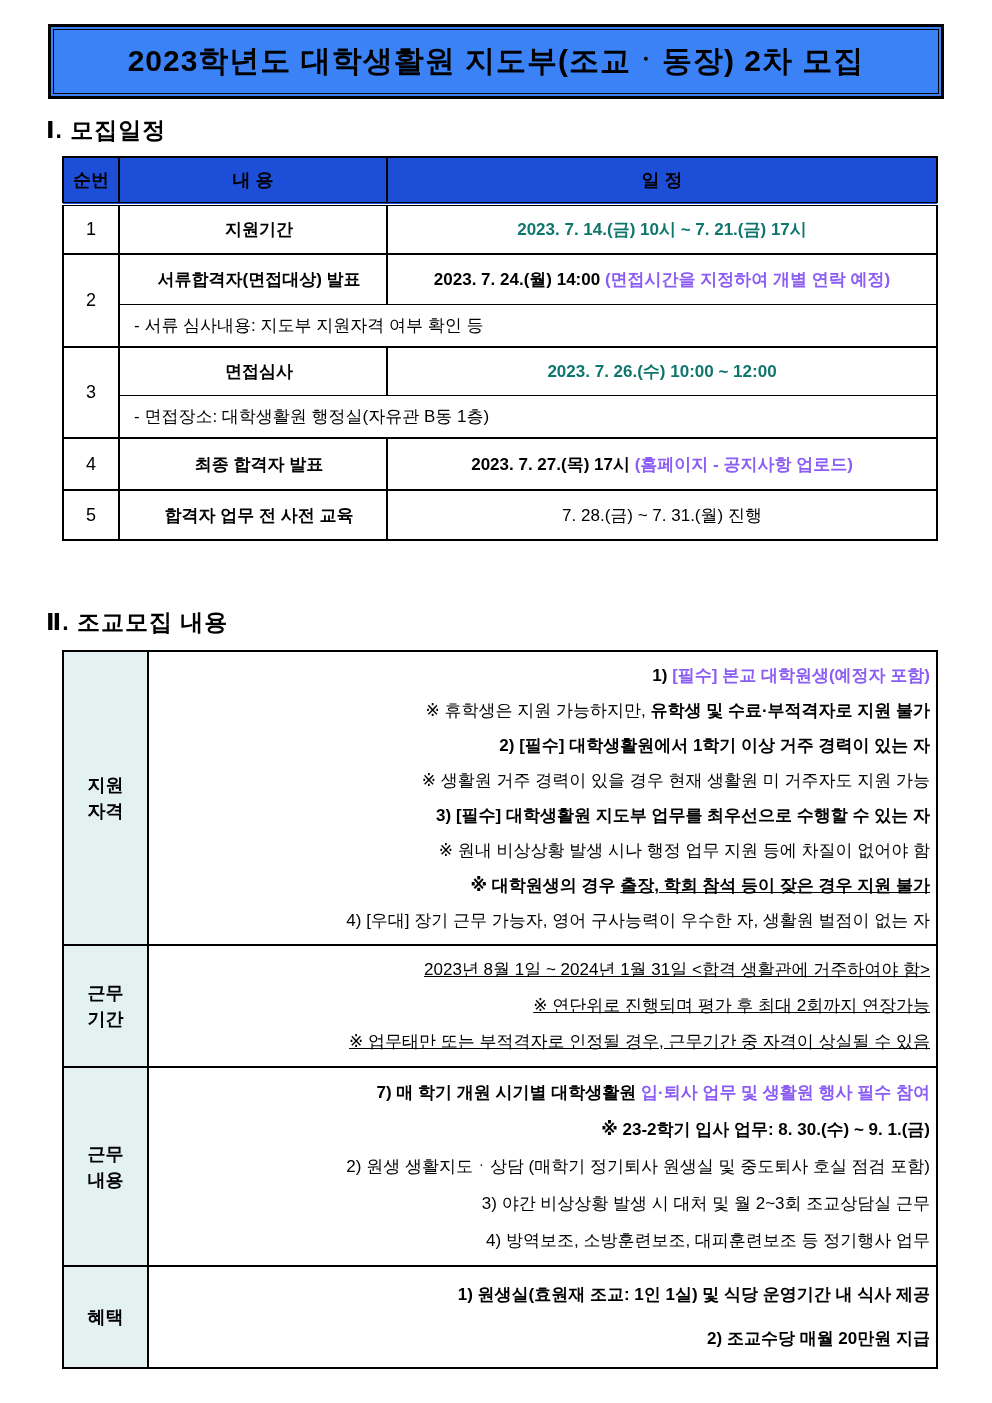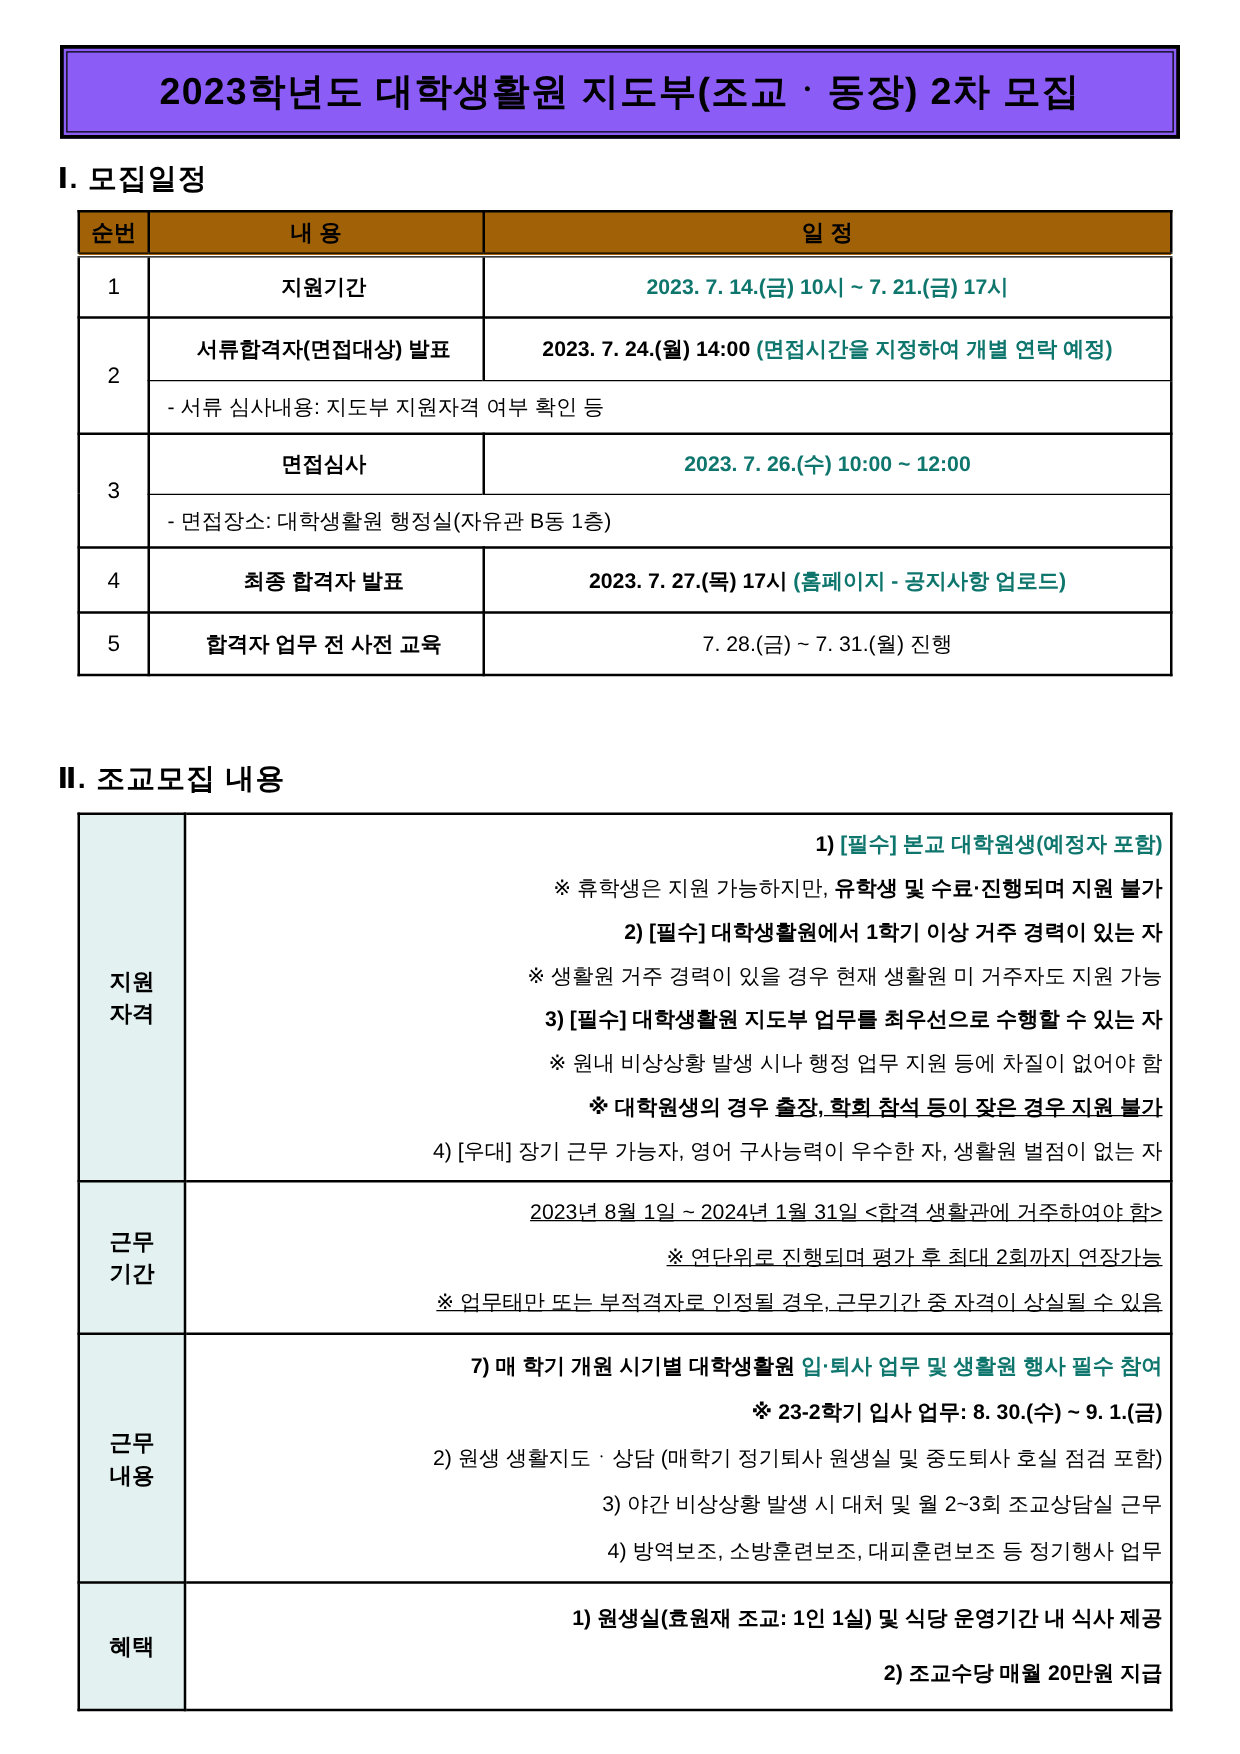--- a/index.html
+++ b/index.html
@@ -11,24 +11,24 @@
   }
   .page {
     width: 992px;
     height: 1403px;
     background: #fff;
     overflow: hidden;
   }
 
   
   .title-box {
-    margin: 36px 48px 0 48px;
+    margin: 24px 48px 0 48px;
     border: 3px solid #000;
     padding: 2px;
-    background: #8b5cf6;
+    background: #3b82f6;
   }
   .title-inner {
     border: 1px solid #000;
     text-align: center;
     padding: 11px 4px;
     font-size: 30px;
     font-weight: bold;
     letter-spacing: 1px;
   }
 
@@ -46,24 +46,24 @@
     border-collapse: collapse;
     margin-left: 62px;
     width: 876px;
     table-layout: fixed;
     font-size: 17px;
   }
   td, th { border: 2px solid #000; vertical-align: middle; }
 
   
   .schedule-table th {
-    background: #a16207;
+    background: #1d4ed8;
     font-size: 18px;
     font-weight: bold;
-    height: 35px;
+    height: 47px;
     border-bottom: 4px double #000;
     text-align: center;
   }
   .col-num { width: 56px; }
   .col-content { width: 268px; }
   .schedule-table td { text-align: center; }
   .cell-num { font-size: 18px; }
   .cell-content { font-weight: bold; font-size: 17px; padding-left: 12px; }
   .cell-sched { font-size: 17px; }
   .row-h50 { height: 50px; }
@@ -72,21 +72,21 @@
   .note-cell {
     text-align: left !important;
     font-weight: normal;
     padding-left: 14px;
     height: 43px;
     border-top-width: 1px;
   }
   .thin-b { border-bottom-width: 1px; }
 
   .blue-txt { color: #0f766e; font-weight: bold; }
-  .red-txt  { color: #0f766e; font-weight: bold; }
+  .red-txt  { color: #8b5cf6; font-weight: bold; }
   .bold-txt { font-weight: bold; }
   .ul-txt   { text-decoration: underline; }
 
   
   .recruit-table { margin-top: 12px; }
   .label-cell {
     width: 85px;
     background: #e4f1f1;
     font-weight: bold;
     font-size: 18px;
@@ -177,21 +177,21 @@
         <col>
     </colgroup>
     <tbody>
     <tr>
       <td class="label-cell">
         <div>지원</div>
         <div>자격</div>
       </td>
       <td class="content-cell">
         <div class="line"><span class="bold-txt">1) </span><span class="red-txt">[필수] 본교 대학원생(예정자 포함)</span></div>
-        <div class="line sub"><span>※ 휴학생은 지원 가능하지만, </span><span class="bold-txt">유학생 및 수료·진행되며 지원 불가</span></div>
+        <div class="line sub"><span>※ 휴학생은 지원 가능하지만, </span><span class="bold-txt">유학생 및 수료·부적격자로 지원 불가</span></div>
         <div class="line bold-txt">2) [필수] 대학생활원에서 1학기 이상 거주 경력이 있는 자</div>
         <div class="line sub">※ 생활원 거주 경력이 있을 경우 현재 생활원 미 거주자도 지원 가능</div>
         <div class="line bold-txt">3) [필수] 대학생활원 지도부 업무를 최우선으로 수행할 수 있는 자</div>
         <div class="line sub">※ 원내 비상상황 발생 시나 행정 업무 지원 등에 차질이 없어야 함</div>
         <div class="line sub"><span class="bold-txt">※ 대학원생의 경우 </span><span class="bold-txt ul-txt">출장, 학회 참석 등이 잦은 경우 지원 불가</span></div>
         <div class="line">4) [우대] 장기 근무 가능자, 영어 구사능력이 우수한 자, 생활원 벌점이 없는 자</div>
       </td>
     </tr>
     <tr>
       <td class="label-cell">

